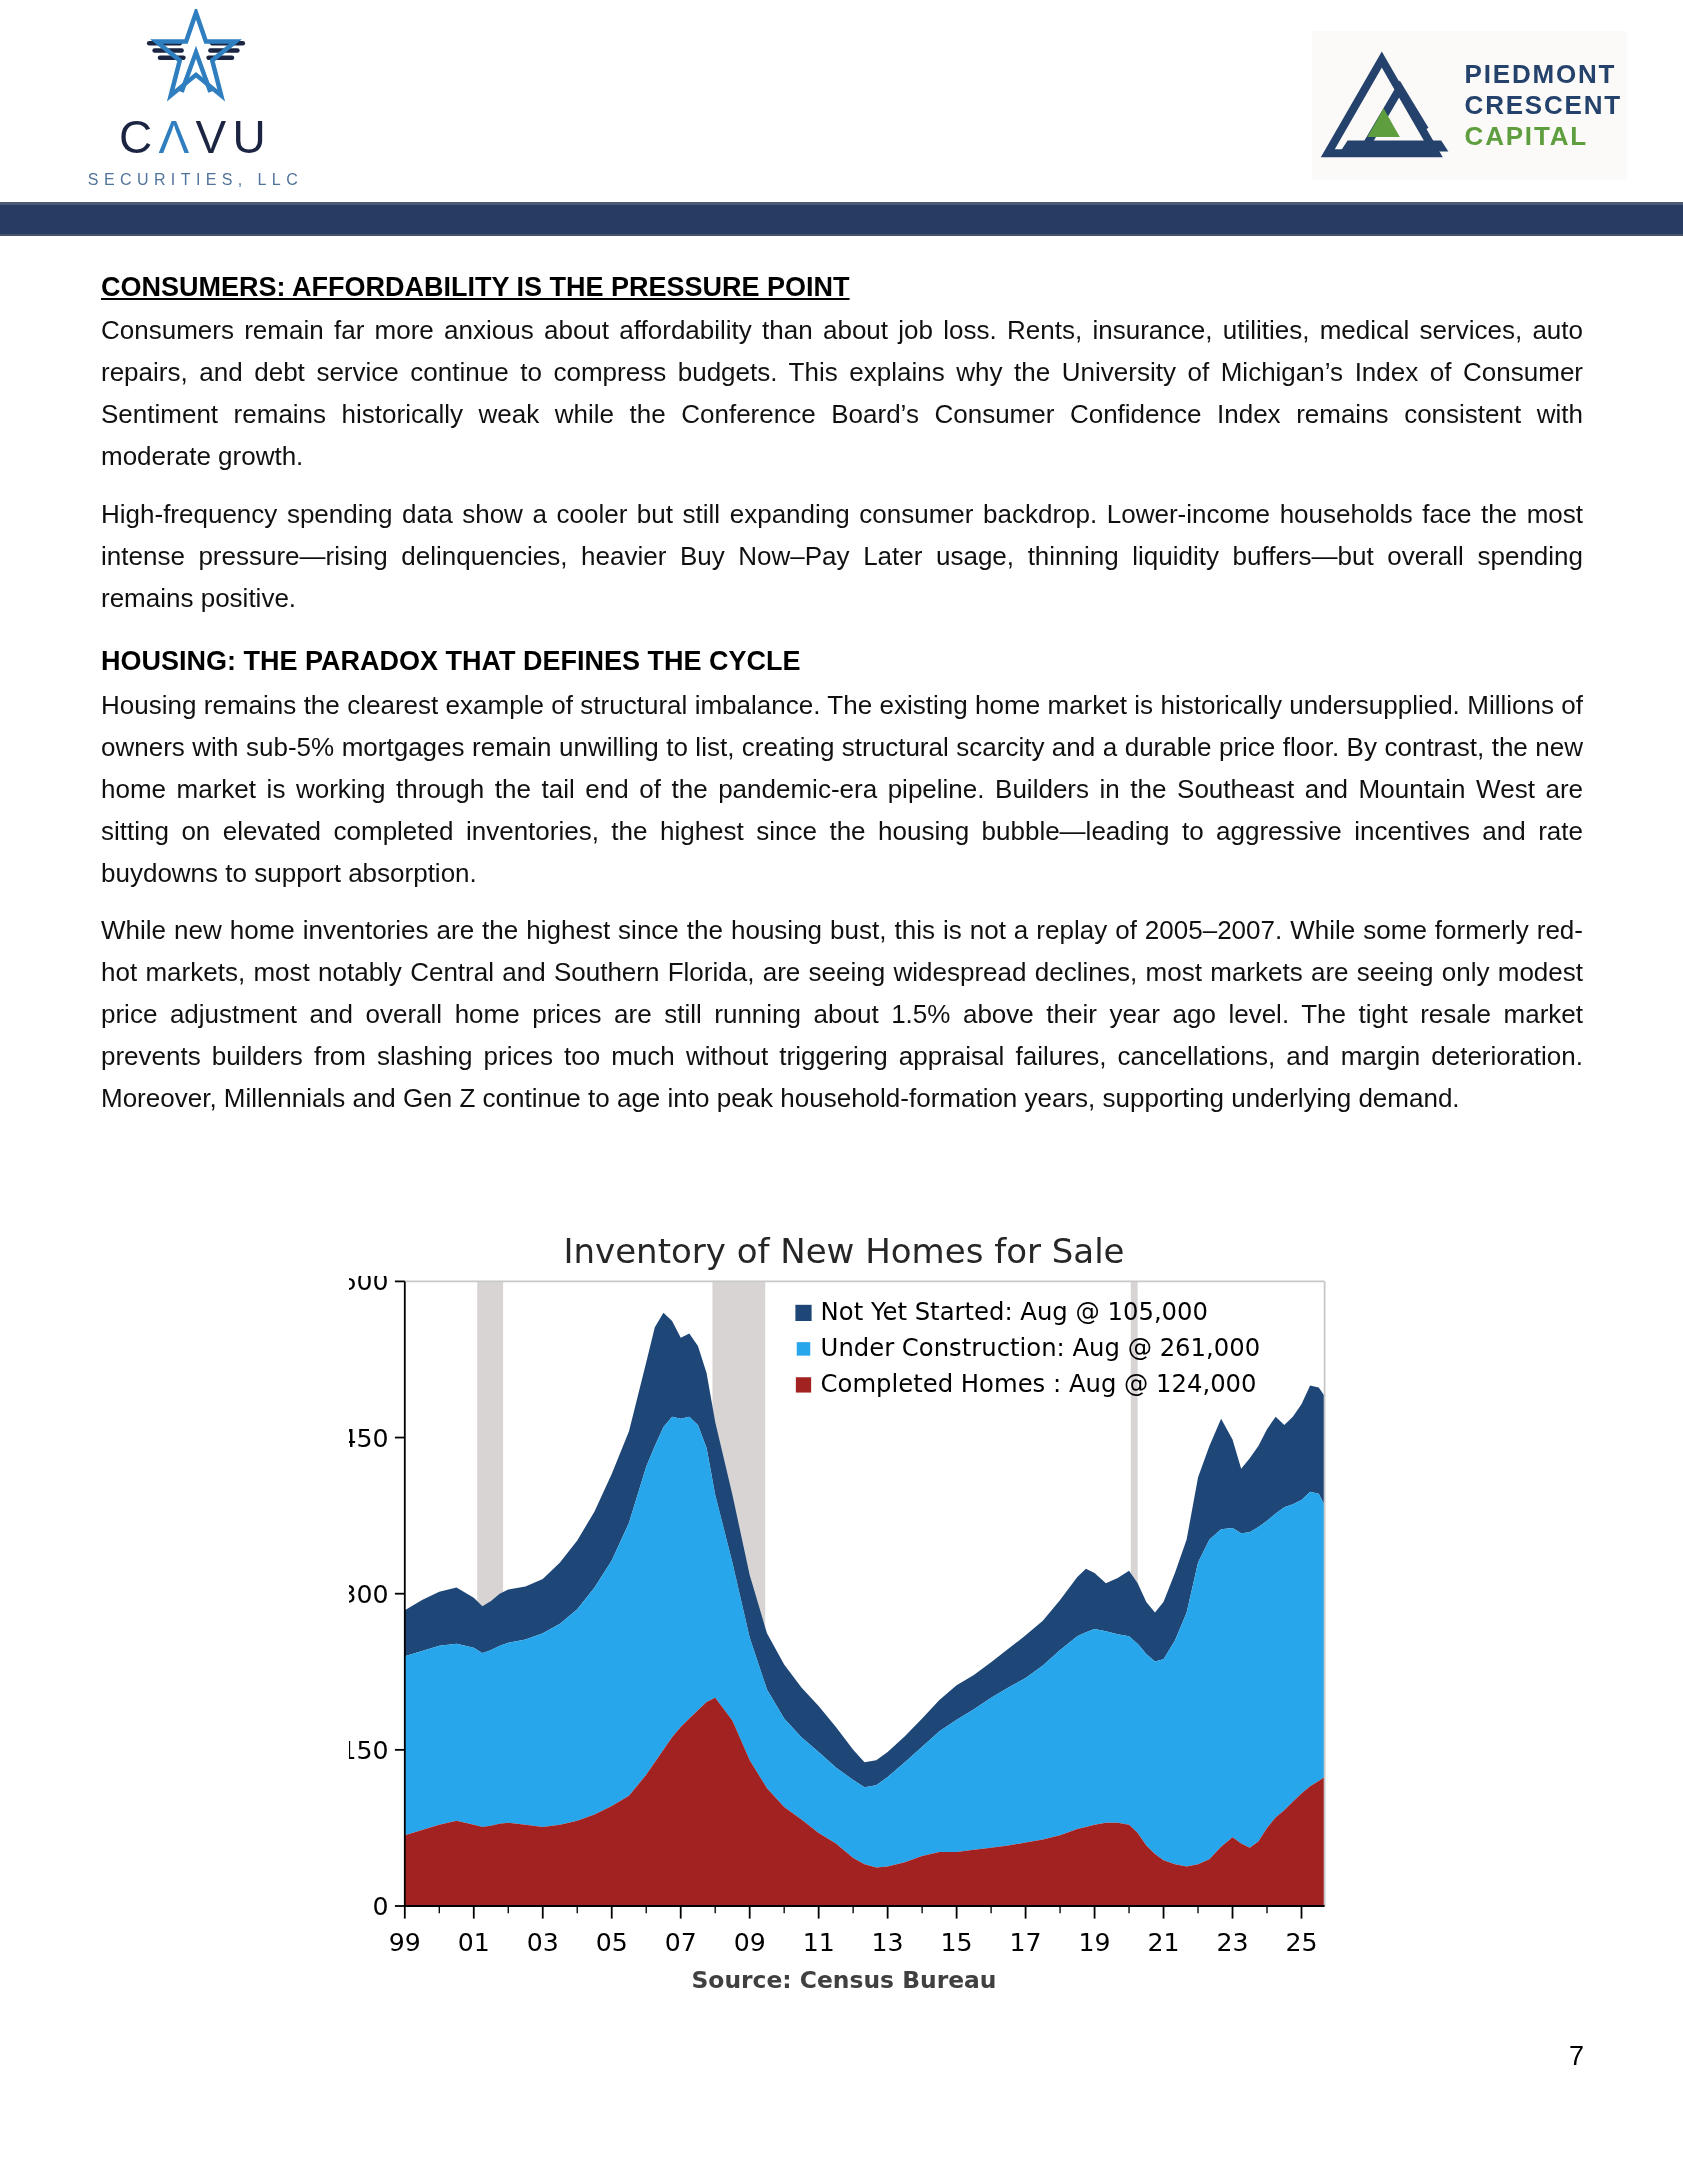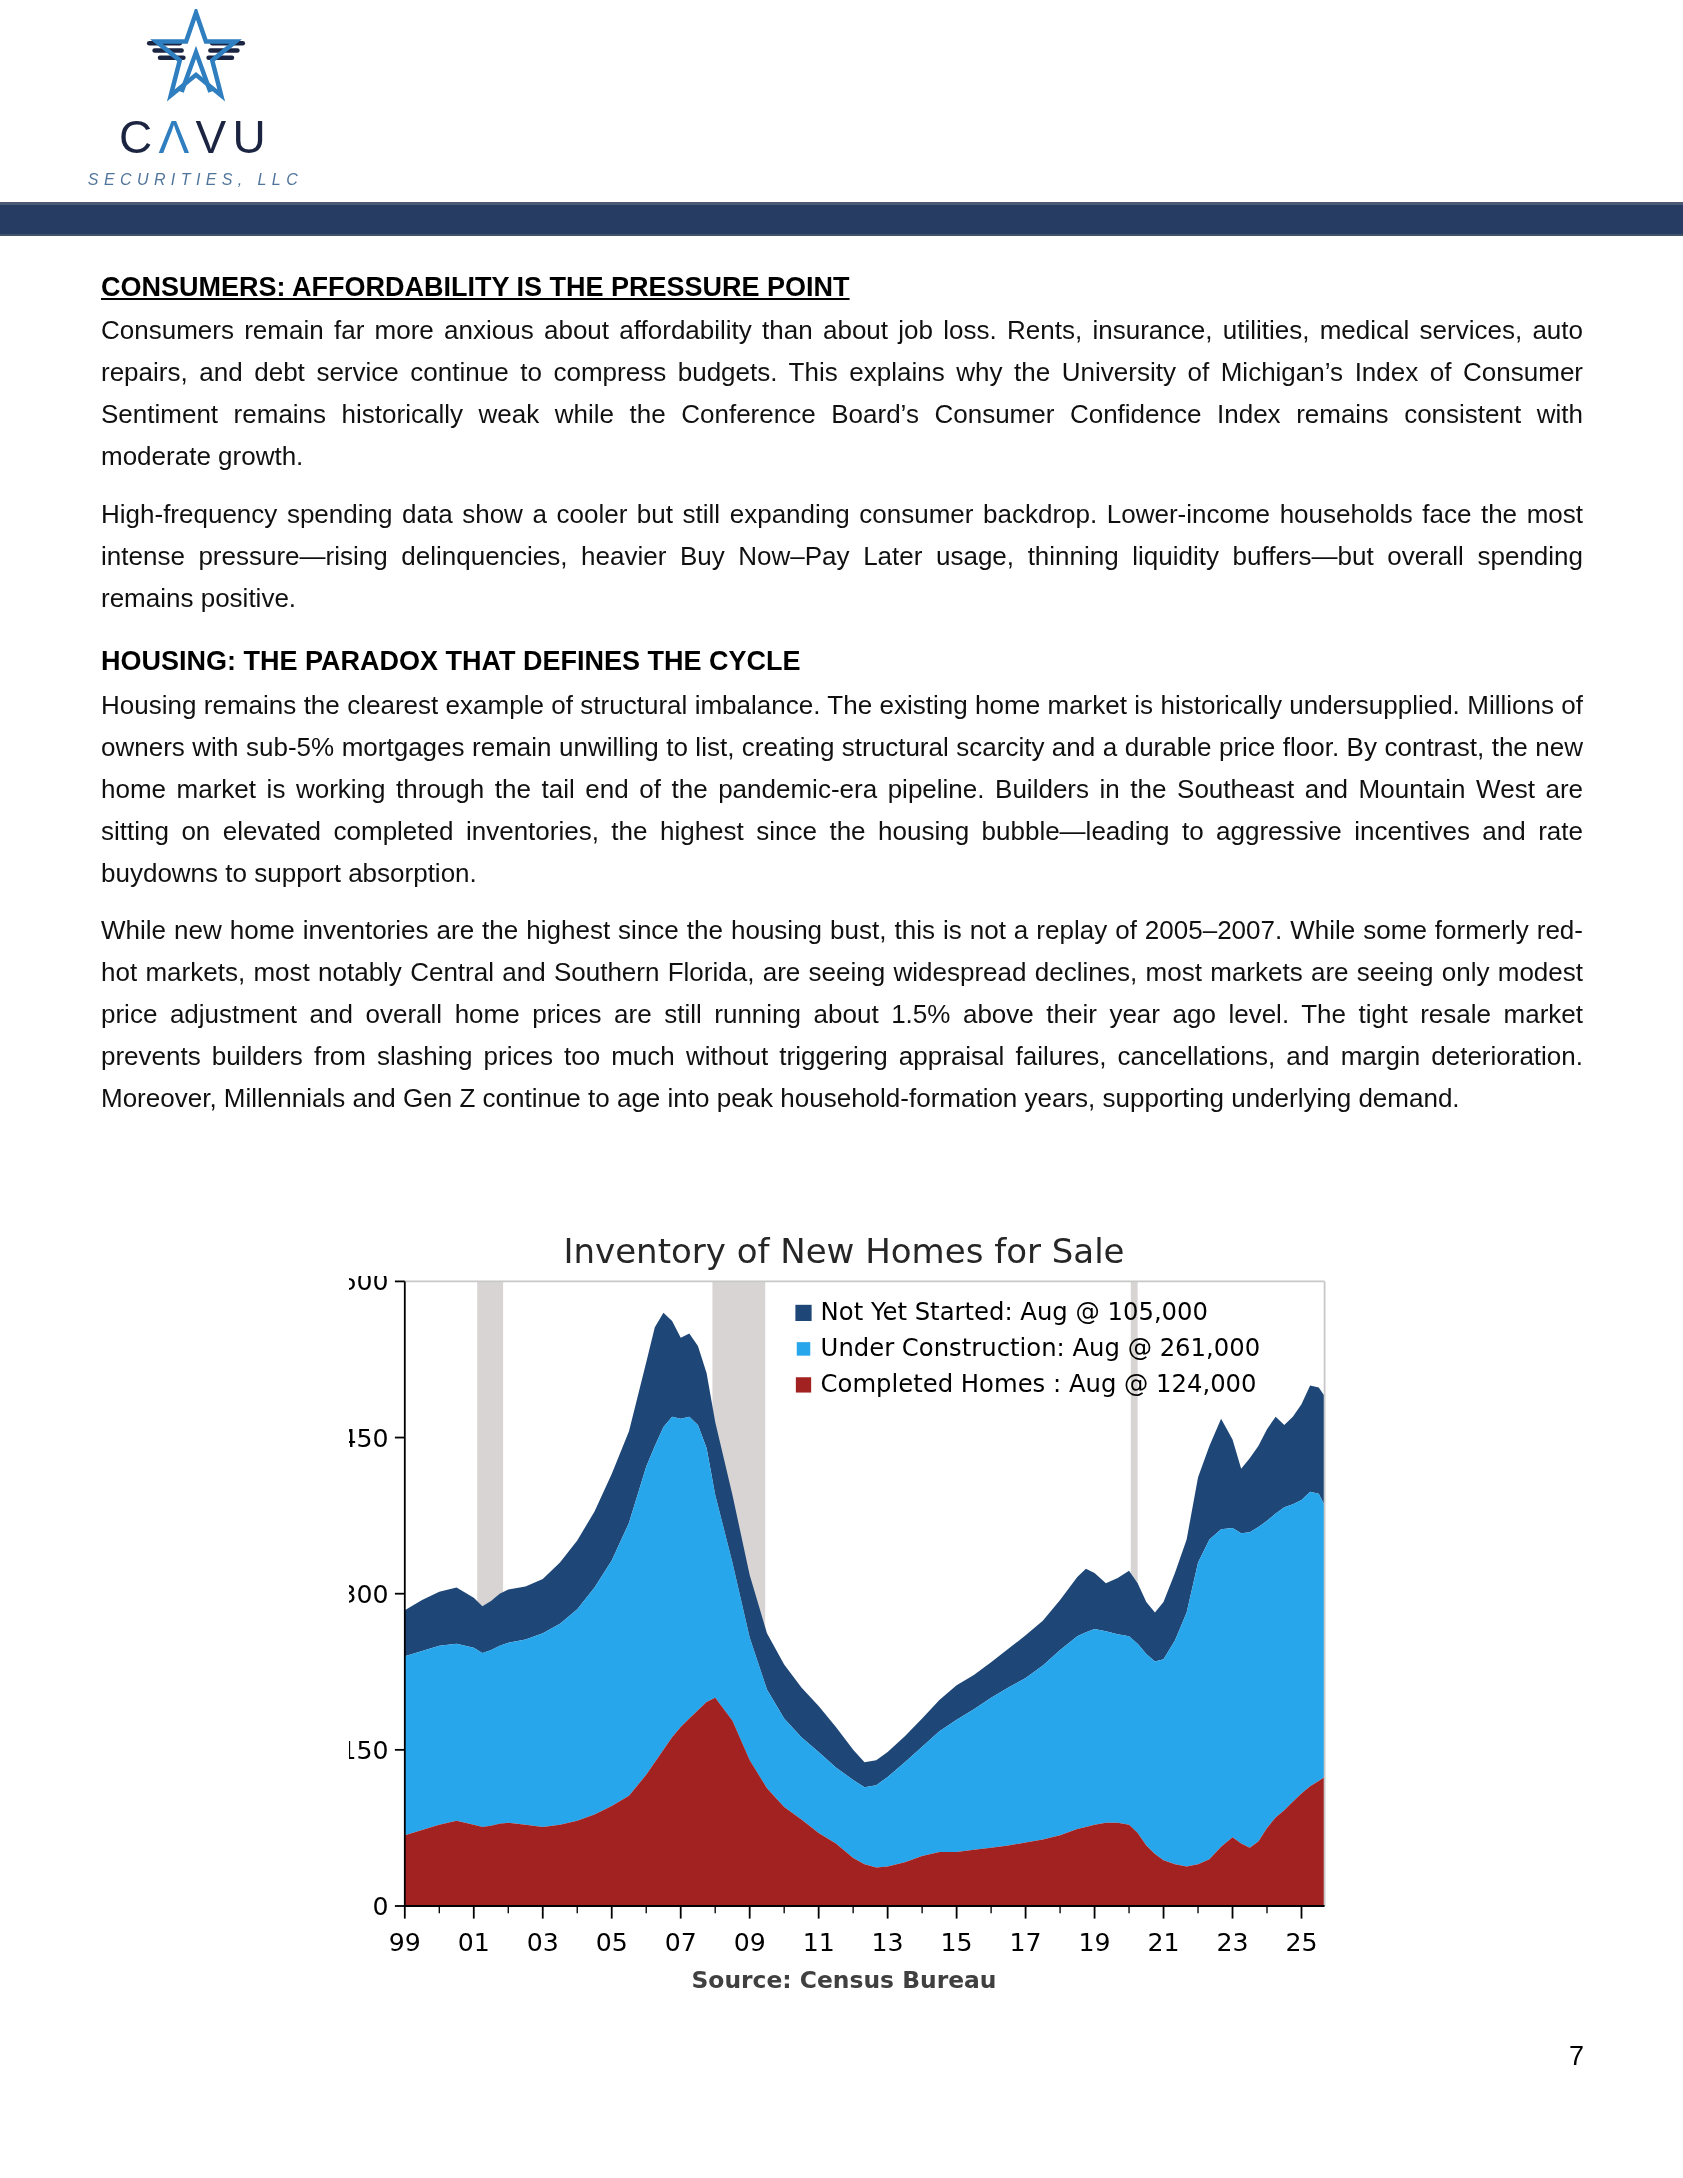--- a/index.html
+++ b/index.html
@@ -12,21 +12,21 @@
     overflow:hidden;
     font-family:"Liberation Sans", sans-serif;
     color:#101010;
   }
   
   .header{position:absolute;top:0;left:0;width:100%;height:203px;}
   .cavu{position:absolute;left:83px;top:9px;width:225px;text-align:center;}
   .cavu-star{display:block;margin:0 auto;}
   .cavu-word{font-size:46px;letter-spacing:6.3px;color:#1B2440;line-height:54px;}
   .cavu-word .cavu-a{color:#2E7EC0;}
-  .cavu-sub{margin-top:7.2px;font-size:16px;letter-spacing:5.4px;color:#51749B;font-style:italic;}
+  .cavu-sub{margin-top:7.2px;font-size:16px;letter-spacing:5.4px;color:#51749B;}
   .piedmont{
     position:absolute;right:56px;top:31px;width:315px;height:149px;
     background:#FBFAF8;display:flex;align-items:center;justify-content:center;gap:12.6px;
   }
   .piedmont-text{display:flex;flex-direction:column;line-height:31px;}
   .pied-line{font-weight:bold;font-size:26px;letter-spacing:1.8px;color:#24426B;}
   .pied-line.green{color:#5F9E3F;}
   
   .top-bar{
     position:absolute;top:202px;left:0;width:100%;height:34px;box-sizing:border-box;
@@ -80,20 +80,33 @@
         </g>
 
         <path d="M60 4 L71 36 L104 36 L78 57 L88 96 L60 73 L32 96 L42 57 L16 36 L49 36 Z" fill="none" stroke="#2E7EC0" stroke-width="5" stroke-linejoin="miter"></path>
 
         <path d="M44 92 L60 48 L76 92" fill="none" stroke="#2E7EC0" stroke-width="5"></path>
       </svg>
       <div class="cavu-word"><span>C</span><span class="cavu-a">Λ</span><span>VU</span></div>
       <div class="cavu-sub">SECURITIES, LLC</div>
     </div>
 
+    <div class="piedmont">
+      <svg width="135" height="117" viewBox="0 0 150 130">
+        <path d="M12 118 L72 14 L132 118 Z" fill="none" stroke="#24426B" stroke-width="9" stroke-linejoin="miter"></path>
+        <path d="M52 114 L92 46 L120 92" fill="none" stroke="#24426B" stroke-width="9"></path>
+        <path d="M56 100 L74 68 L92 100 Z" fill="#5F9E3F"></path>
+        <path d="M34 104 L138 104 L146 116 L26 116 Z" fill="#24426B"></path>
+      </svg>
+      <div class="piedmont-text">
+        <span class="pied-line">PIEDMONT</span>
+        <span class="pied-line">CRESCENT</span>
+        <span class="pied-line green">CAPITAL</span>
+      </div>
+    </div>
   </div>
 
   <div class="top-bar"></div>
 
   <div class="content">
     <h1 class="section-heading first">CONSUMERS: AFFORDABILITY IS THE PRESSURE POINT</h1>
     <p class="body-par">Consumers remain far more anxious about affordability than about job loss. Rents, insurance, utilities, medical services, auto repairs, and debt service continue to compress budgets. This explains why the University of Michigan’s Index of Consumer Sentiment remains historically weak while the Conference Board’s Consumer Confidence Index remains consistent with moderate growth.</p>
     <p class="body-par">High-frequency spending data show a cooler but still expanding consumer backdrop. Lower-income households face the most intense pressure—rising delinquencies, heavier Buy Now–Pay Later usage, thinning liquidity buffers—but overall spending remains positive.</p>
 
     <h1 class="section-heading">HOUSING: THE PARADOX THAT DEFINES THE CYCLE</h1>

